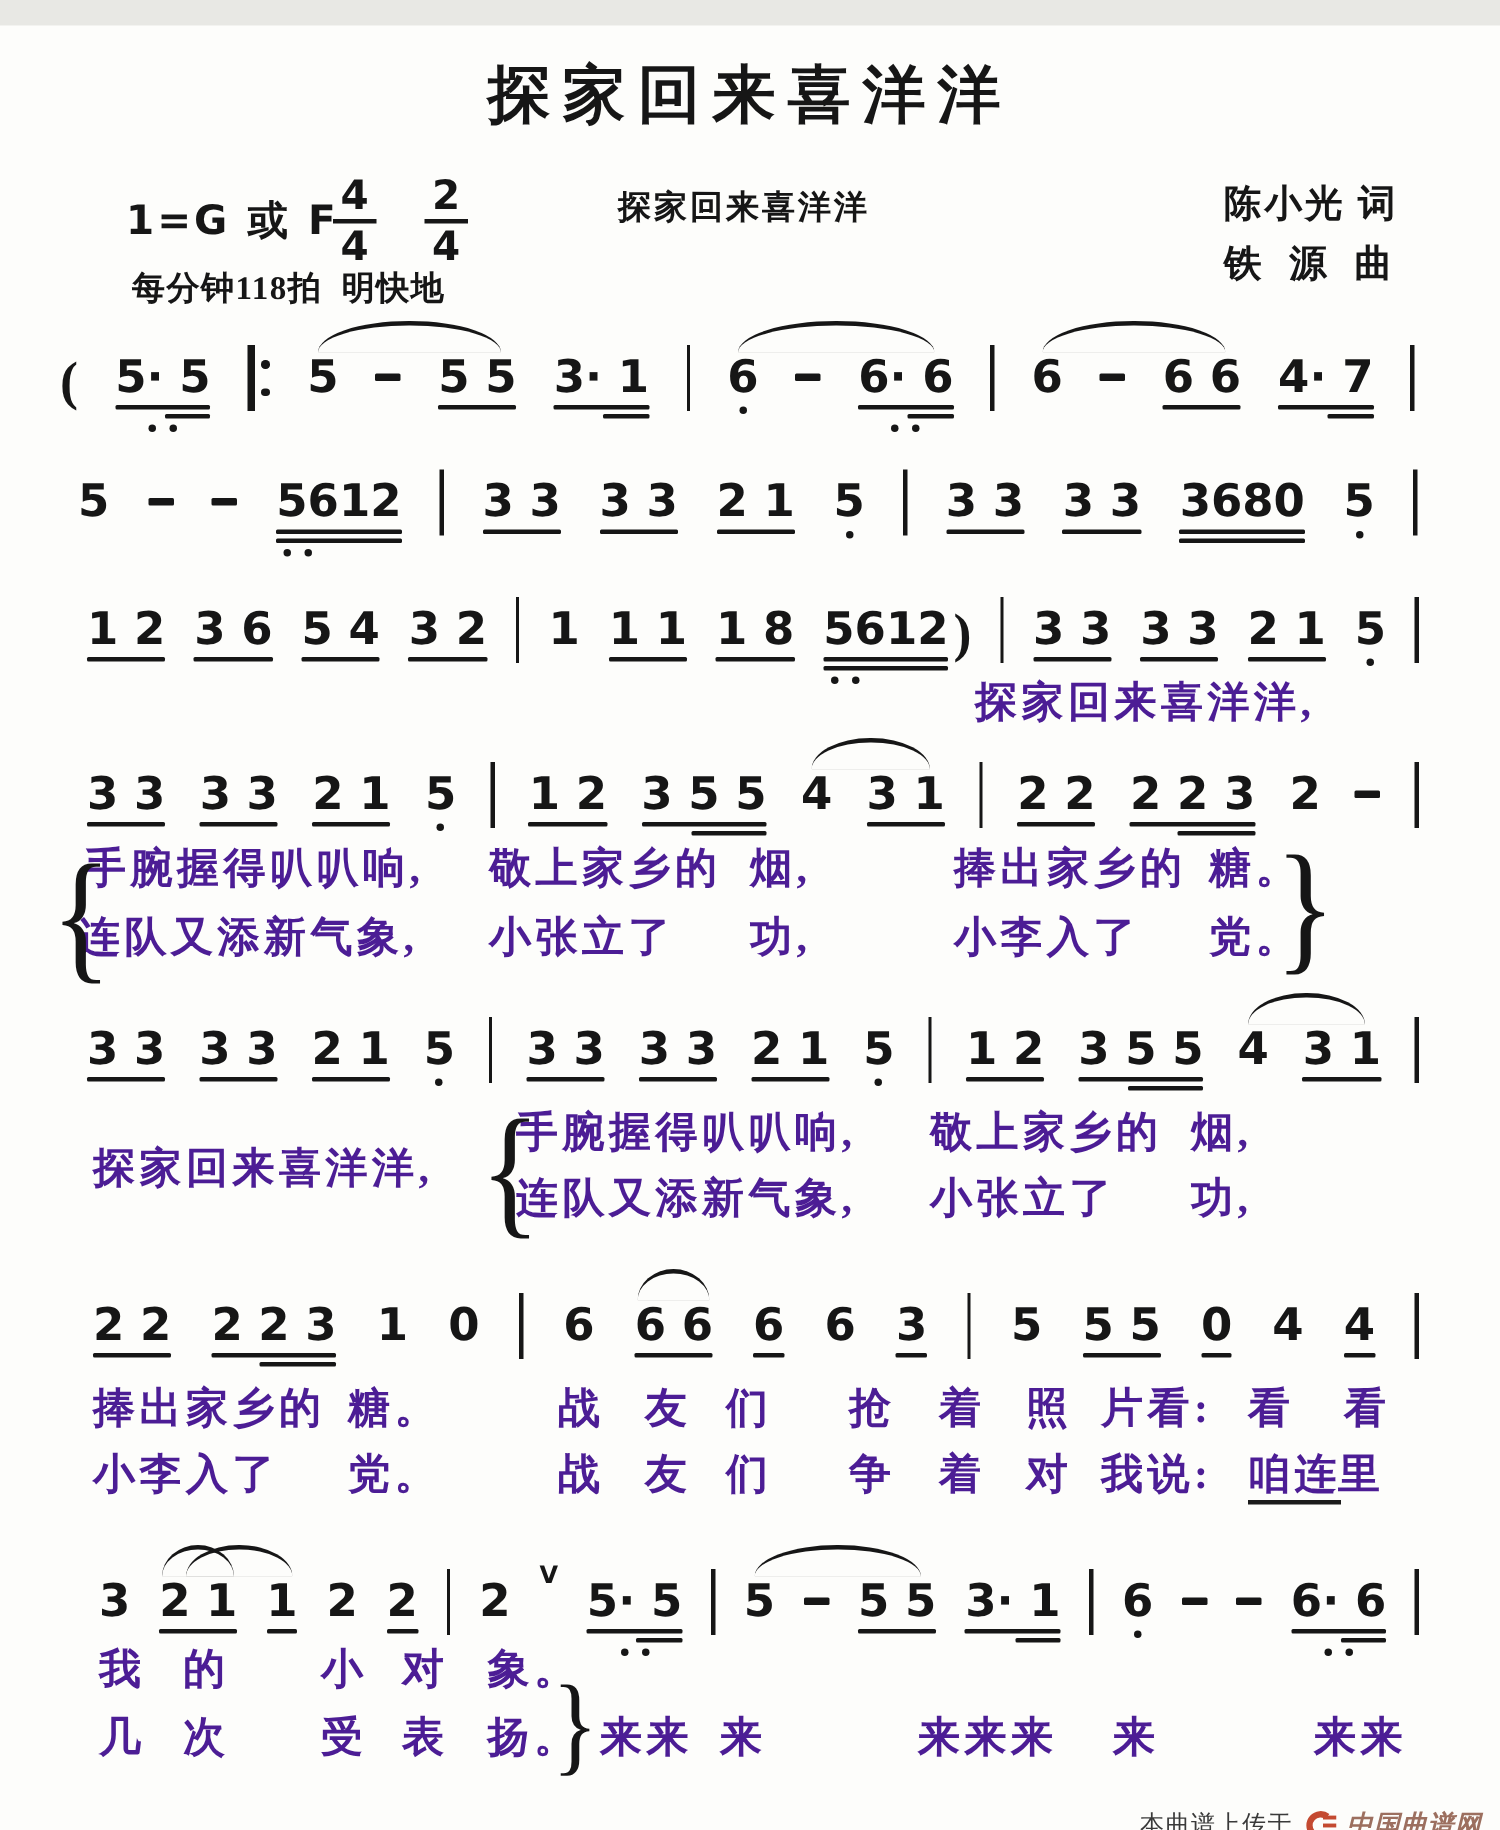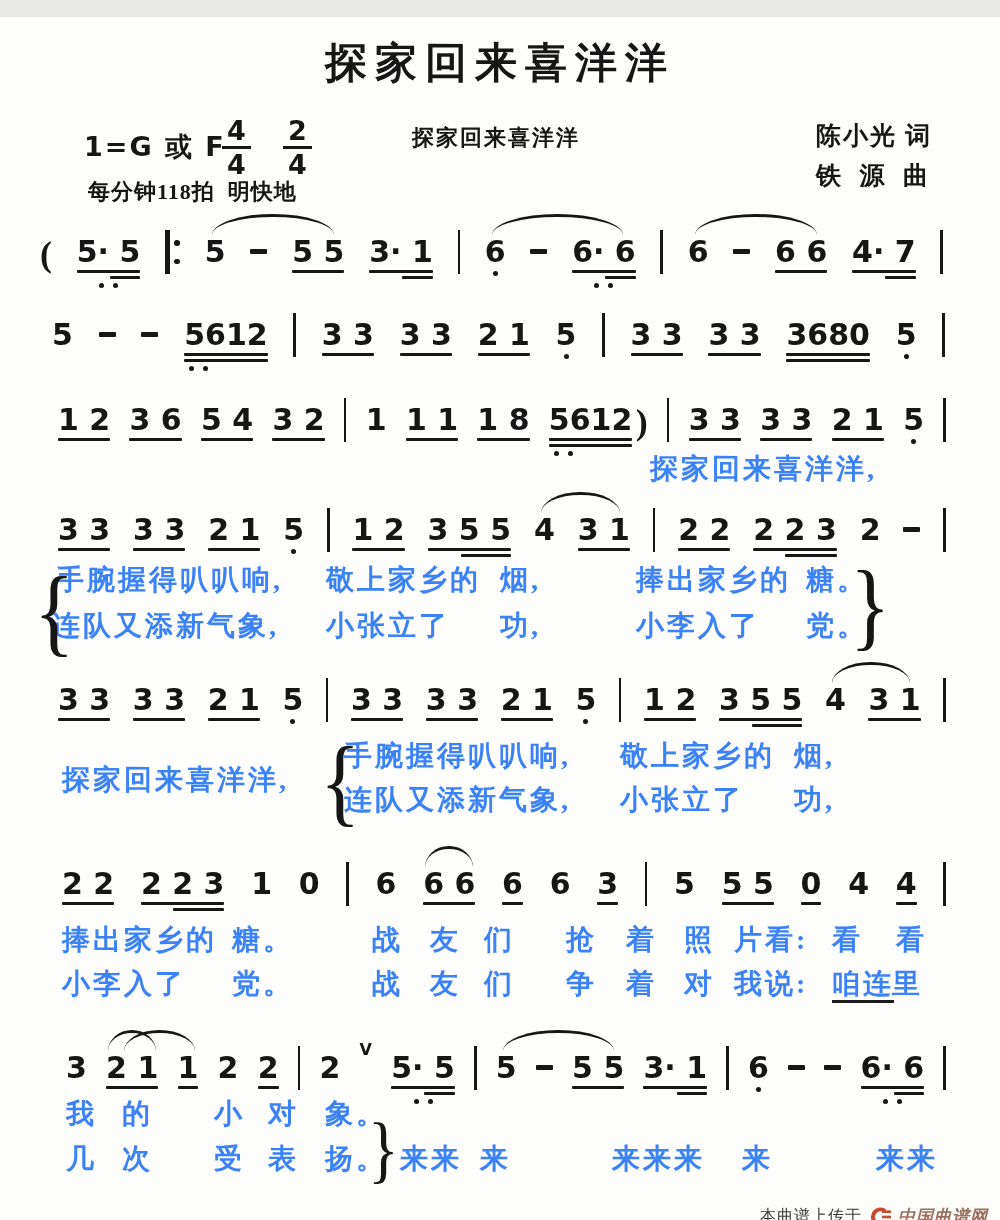--- a/index.html
+++ b/index.html
@@ -33,21 +33,21 @@
   .rdots{width:6px;height:36px;position:relative;}
   .rdots::before,.rdots::after{content:"";position:absolute;left:0;width:5.5px;height:5.5px;border-radius:50%;background:#161616;}
   .rdots::before{top:6px;} .rdots::after{bottom:6px;}
   .paren .num{font:700 36px "Liberation Serif",serif;margin-top:-4px;}
   .paren.tight{margin-left:-16px;}
   .dashline{width:17px;height:5px;background:#161616;margin-top:12px;border-radius:1px;}
   .breath .num{font:700 16px "DejaVu Sans",sans-serif;transform:translateY(-13px);}
   .slur{position:absolute;height:18px;top:-23px;border-top:3px solid #161616;
         border-radius:50% 50% 0 0 / 100% 100% 0 0;}
   
-  .lyric-seg{position:absolute;font:700 28px "Liberation Serif",serif;color:#3b82f6;
+  .lyric-seg{position:absolute;font:700 28px "Liberation Serif",serif;color:#4c1d95;
              white-space:pre;letter-spacing:3px;line-height:1.1;}
   .lyric-seg.u{border-bottom:3px solid #1b1b1b;}
   .brace{position:absolute;font-family:"Liberation Serif",serif;font-weight:400;line-height:1;
          transform:scaleY(1.15);transform-origin:top left;}
   
   .wm{position:absolute;top:1188px;right:12px;display:flex;align-items:center;gap:7px;}
   .wm .wm-text{font:400 16px "Liberation Sans",sans-serif;color:#3a3a3a;letter-spacing:1px;}
   .wm .wm-site{font:700 17px "Liberation Serif",serif;font-style:italic;color:var(--site-color,#9c6f5f);letter-spacing:1px;}
   .wm .wm-logo{display:inline-flex;color:var(--logo-color,#c44a31);}
 </style>

